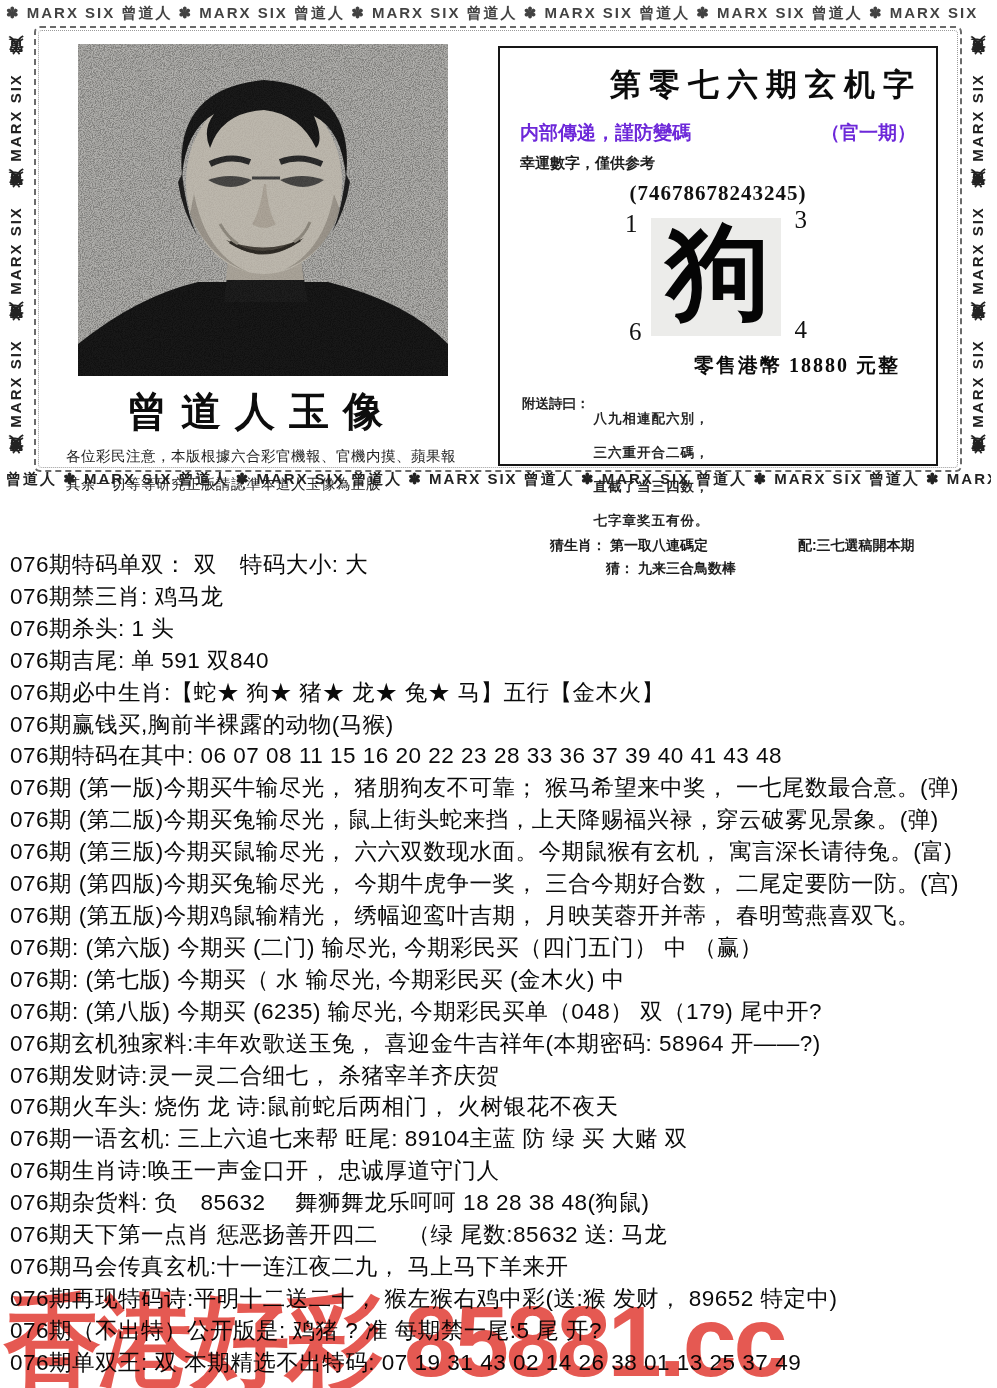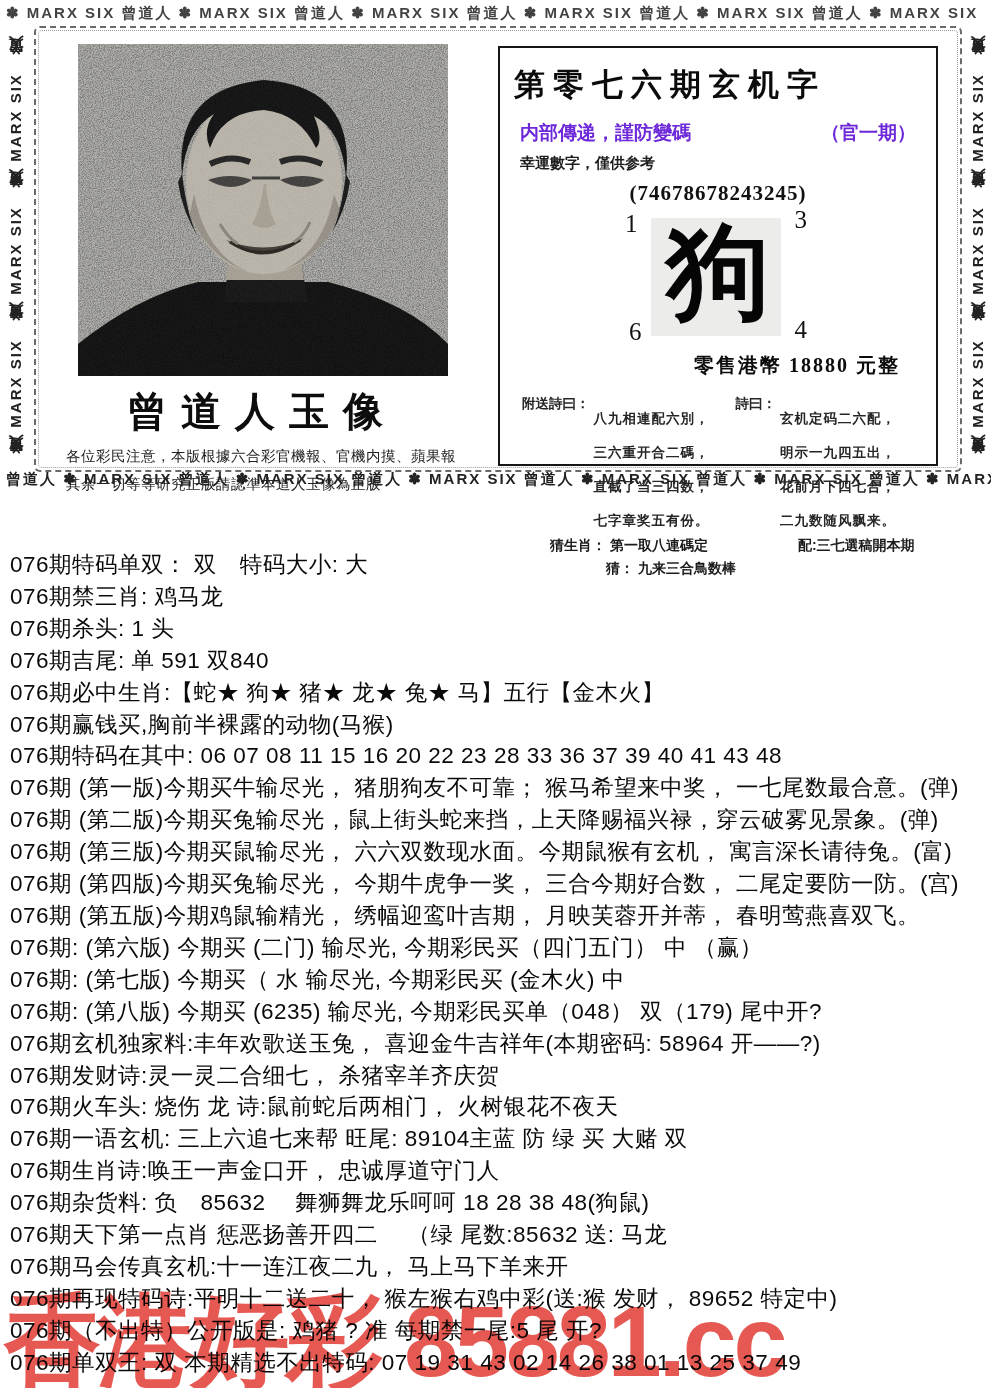--- a/index.html
+++ b/index.html
@@ -42,21 +42,21 @@
     font-size:40px; font-weight:bold; letter-spacing:14px; color:#0d0d0d;
   }
   .photo-note { margin-top:6px; font-size:14.5px; line-height:22px; color:#222; letter-spacing:.5px; }
 
   
   .mystery-box {
     position:absolute; left:498px; top:46px; width:440px; height:420px;
     border:2px solid #161616; padding:10px 14px 6px 14px;
   }
   .mb-title {
-    text-align:left; font-family:"Liberation Serif", serif;
+    text-align:right; font-family:"Liberation Serif", serif;
     font-size:31px; font-weight:bold; letter-spacing:8px; color:#0b0b0b; margin-top:6px;
   }
   .mb-subrow { display:flex; justify-content:space-between; margin-top:14px; padding:0 6px;
     font-size:19px; font-weight:bold; color:#6d28d9; }
   .mb-sub2 { margin-top:8px; padding:0 6px; font-size:15px; font-weight:bold; color:#1d1d1d; }
   .mb-lucky {
     margin-top:8px; text-align:center; font-family:"Liberation Serif", serif;
     font-size:21px; font-weight:bold; letter-spacing:1px; color:#111;
   }
   .zodiac-block { position:relative; width:190px; height:130px; margin:6px auto 0 auto; }
@@ -180,29 +180,20 @@
     <div class="mb-price">零售港幣 18880 元整</div>
 
     <div class="mb-poems">
       <div class="poem-col-left">
         <div class="poem-label">附送詩曰：</div>
         <div class="poem-lines">
             <div>八九相連配六別，</div>
             <div>三六重开合二碼，</div>
             <div>直截了当三四数，</div>
             <div>七字章奖五有份。</div>
-          </div>
-      </div>
-      <div class="poem-col-right">
-        <div class="poem-label">詩曰：</div>
-        <div class="poem-lines">
-            <div>玄机定码二六配，</div>
-            <div>明示一九四五出，</div>
-            <div>花前月下四七合，</div>
-            <div>二九数随风飘来。</div>
           </div>
       </div>
     </div>
 
     <div class="mb-guessrow">
       <div class="mb-guess-zodiac">猜生肖： 第一取八連碼定</div>
       <div class="mb-match">配:三七選稿開本期</div>
     </div>
     <div class="mb-guess-last">猜： 九来三合鳥数棒</div>
   </div>

